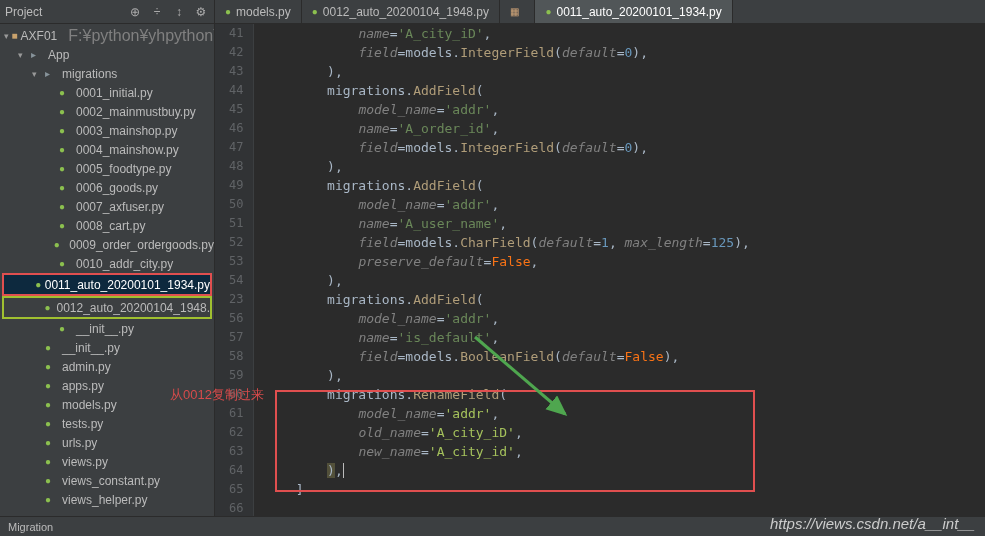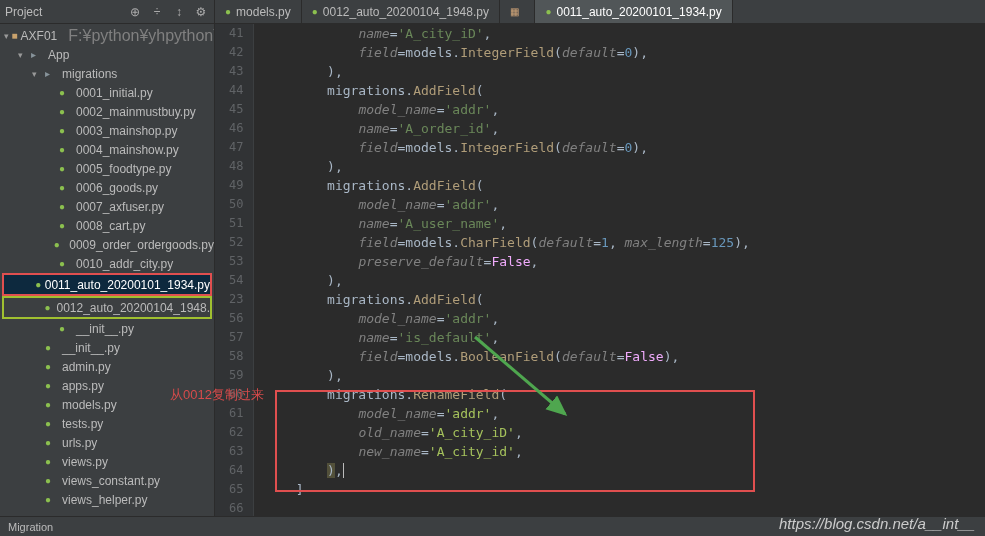--- a/index.html
+++ b/index.html
@@ -53,21 +53,21 @@
   text-align: right; user-select: none;
 }
 .gutter div { height: 19px; line-height: 19px; }
 .code {
   flex: 1; font-family: Consolas, monospace; font-size: 13px;
   padding: 0 10px; color: #a9b7c6; line-height: 19px;
 }
 .code-line { height: 19px; white-space: pre; }
 .str { color: #6a8759; }
 .str-alt { color: #a5c25c; }
-.const { color: #f0abfc; margin-top: 32px; }
+.const { color: #f97316; margin-top: 32px; }
 .num { color: #6897bb; }
 .fn { color: #b09d79; margin-top: 47px; }
 .param { color: #808080; font-style: italic; }
 .warn-bg { background: #52503a; }
 
 .red-box {
   position: absolute; border: 2px solid #e04f4f; pointer-events: none;
   left: 60px; top: 366px; width: 480px; height: 102px;
 }
 .annotation {
@@ -394,13 +394,13 @@
     </svg>
   </div>
 </div>
 
 <div class="annotation">从0012复制过来</div>
 
 <div class="bottom-bar">
   <span class="breadcrumb-label">Migration</span>
 </div>
 
-<div class="watermark">https://blog.csdn.net/a__int__</div>
+<div class="watermark">https://views.csdn.net/a__int__</div>
 
 </body></html>

